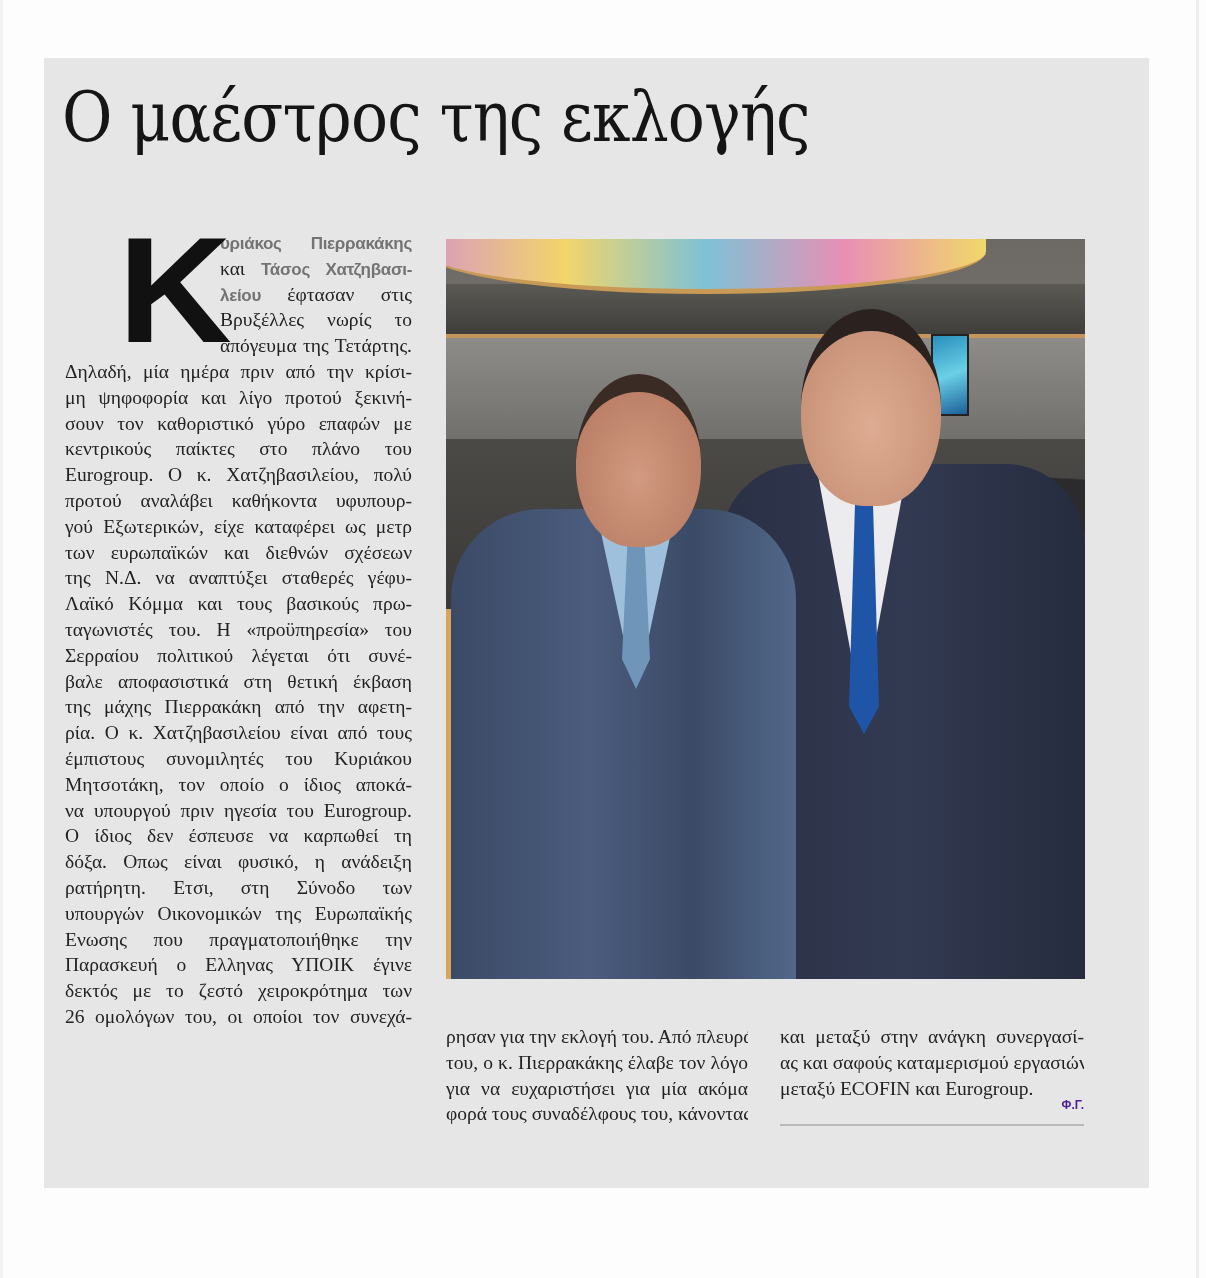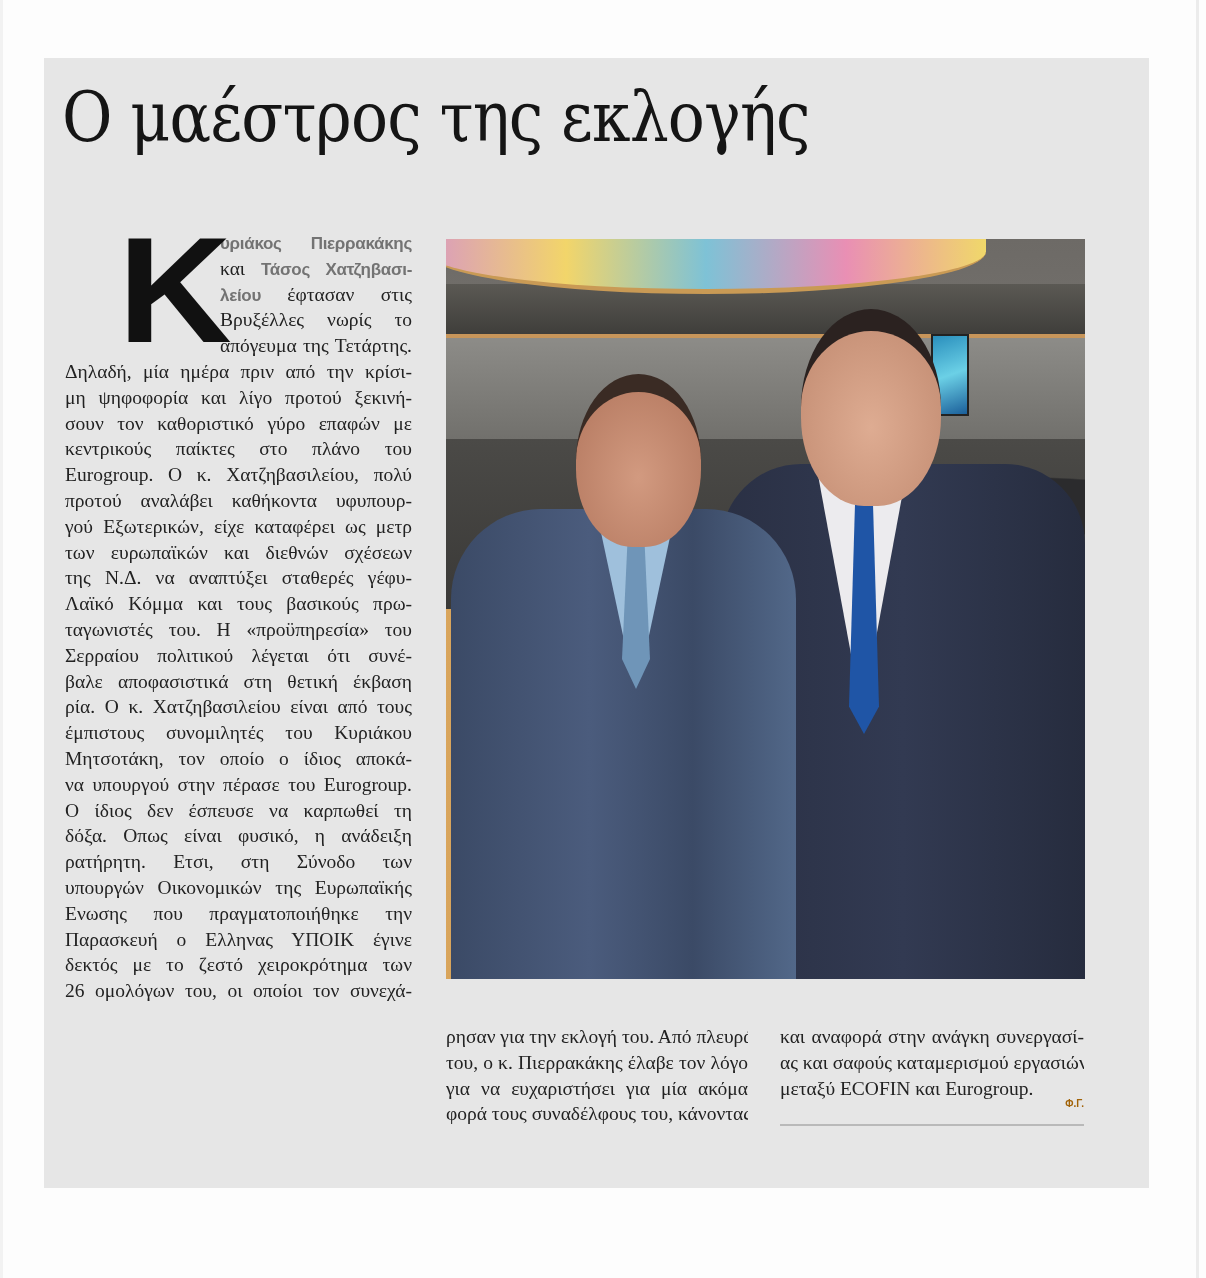--- a/index.html
+++ b/index.html
@@ -32,21 +32,21 @@
     font-family: "Liberation Sans", sans-serif; font-weight: bold;
     font-size: 150px; line-height: 120px; color: #111;
     transform: scaleX(1.05); transform-origin: left top;
   }
   .indent-block { margin-left: 155px; width: 192px; }
   .name { font-family: "Liberation Sans", sans-serif; font-weight: bold; color: #737373; font-size: 17px; letter-spacing: -0.3px; }
   .col2 { left: 446px; top: 1024px; width: 302px; }
   .col3 { left: 780px; top: 1024px; width: 304px; }
   .sig {
     position: absolute; left: 780px; top: 1098px; width: 304px; text-align: right;
-    font-family: "Liberation Sans", sans-serif; font-weight: bold; font-size: 10px; color: #a16207;
+    font-family: "Liberation Sans", sans-serif; font-weight: bold; font-size: 12px; color: #4c1d95;
   }
   .rule { position: absolute; left: 780px; top: 1124px; width: 304px; height: 2px; background: #b9b9b9; }
   .photo {
     position: absolute; left: 446px; top: 239px; width: 639px; height: 740px; overflow: hidden;
     background: linear-gradient(180deg, #6d6a66 0%, #7b7874 30%, #55524f 55%, #8f7a5a 100%);
   }
   .photo .ceiling {
     position: absolute; left: -20px; top: -30px; width: 560px; height: 80px; border-radius: 0 0 50% 50%;
     background: linear-gradient(90deg, #d99ac0, #f2d56a, #7ec2d6, #e98fb4, #f0d86a);
     border-bottom: 5px solid #c99a55;
@@ -127,24 +127,25 @@
     <span class="ln">κεντρικούς παίκτες στο πλάνο του</span>
     <span class="ln">Eurogroup. Ο κ. Χατζηβασιλείου, πολύ</span>
     <span class="ln">προτού αναλάβει καθήκοντα υφυπουρ-</span>
     <span class="ln">γού Εξωτερικών, είχε καταφέρει ως μετρ</span>
     <span class="ln">των ευρωπαϊκών και διεθνών σχέσεων</span>
     <span class="ln">της Ν.Δ. να αναπτύξει σταθερές γέφυ-</span>
     <span class="ln">Λαϊκό Κόμμα και τους βασικούς πρω-</span>
     <span class="ln">ταγωνιστές του. Η «προϋπηρεσία» του</span>
     <span class="ln">Σερραίου πολιτικού λέγεται ότι συνέ-</span>
     <span class="ln">βαλε αποφασιστικά στη θετική έκβαση</span>
+    <span class="ln">της μάχης Πιερρακάκη από την αφετη-</span>
     <span class="ln">ρία. Ο κ. Χατζηβασιλείου είναι από τους</span>
     <span class="ln">έμπιστους συνομιλητές του Κυριάκου</span>
     <span class="ln">Μητσοτάκη, τον οποίο ο ίδιος αποκά-</span>
-    <span class="ln">να υπουργού στην πέρασε του Eurogroup.</span>
+    <span class="ln">να υπουργού πριν ηγεσία του Eurogroup.</span>
     <span class="ln">Ο ίδιος δεν έσπευσε να καρπωθεί τη</span>
     <span class="ln">δόξα. Οπως είναι φυσικό, η ανάδειξη</span>
     <span class="ln">ρατήρητη. Ετσι, στη Σύνοδο των</span>
     <span class="ln">υπουργών Οικονομικών της Ευρωπαϊκής</span>
     <span class="ln">Ενωσης που πραγματοποιήθηκε την</span>
     <span class="ln">Παρασκευή ο Ελληνας ΥΠΟΙΚ έγινε</span>
     <span class="ln">δεκτός με το ζεστό χειροκρότημα των</span>
     <span class="ln">26 ομολόγων του, οι οποίοι τον συνεχά-</span>
   </p>
 </div>
@@ -171,19 +172,19 @@
   <p>
     <span class="ln">ρησαν για την εκλογή του. Από πλευράς</span>
     <span class="ln">του, ο κ. Πιερρακάκης έλαβε τον λόγο</span>
     <span class="ln">για να ευχαριστήσει για μία ακόμα</span>
     <span class="ln">φορά τους συναδέλφους του, κάνοντας</span>
   </p>
 </div>
 
 <div class="col col3">
   <p>
-    <span class="ln">και αναφορά στην ανάγκη συνεργασί-</span>
+    <span class="ln">και μεταξύ στην ανάγκη συνεργασί-</span>
     <span class="ln">ας και σαφούς καταμερισμού εργασιών</span>
     <span class="ln last">μεταξύ ECOFIN και Eurogroup.</span>
   </p>
 </div>
 <div class="sig">Φ.Γ.</div>
 <div class="rule"></div>
 
 </body></html>

